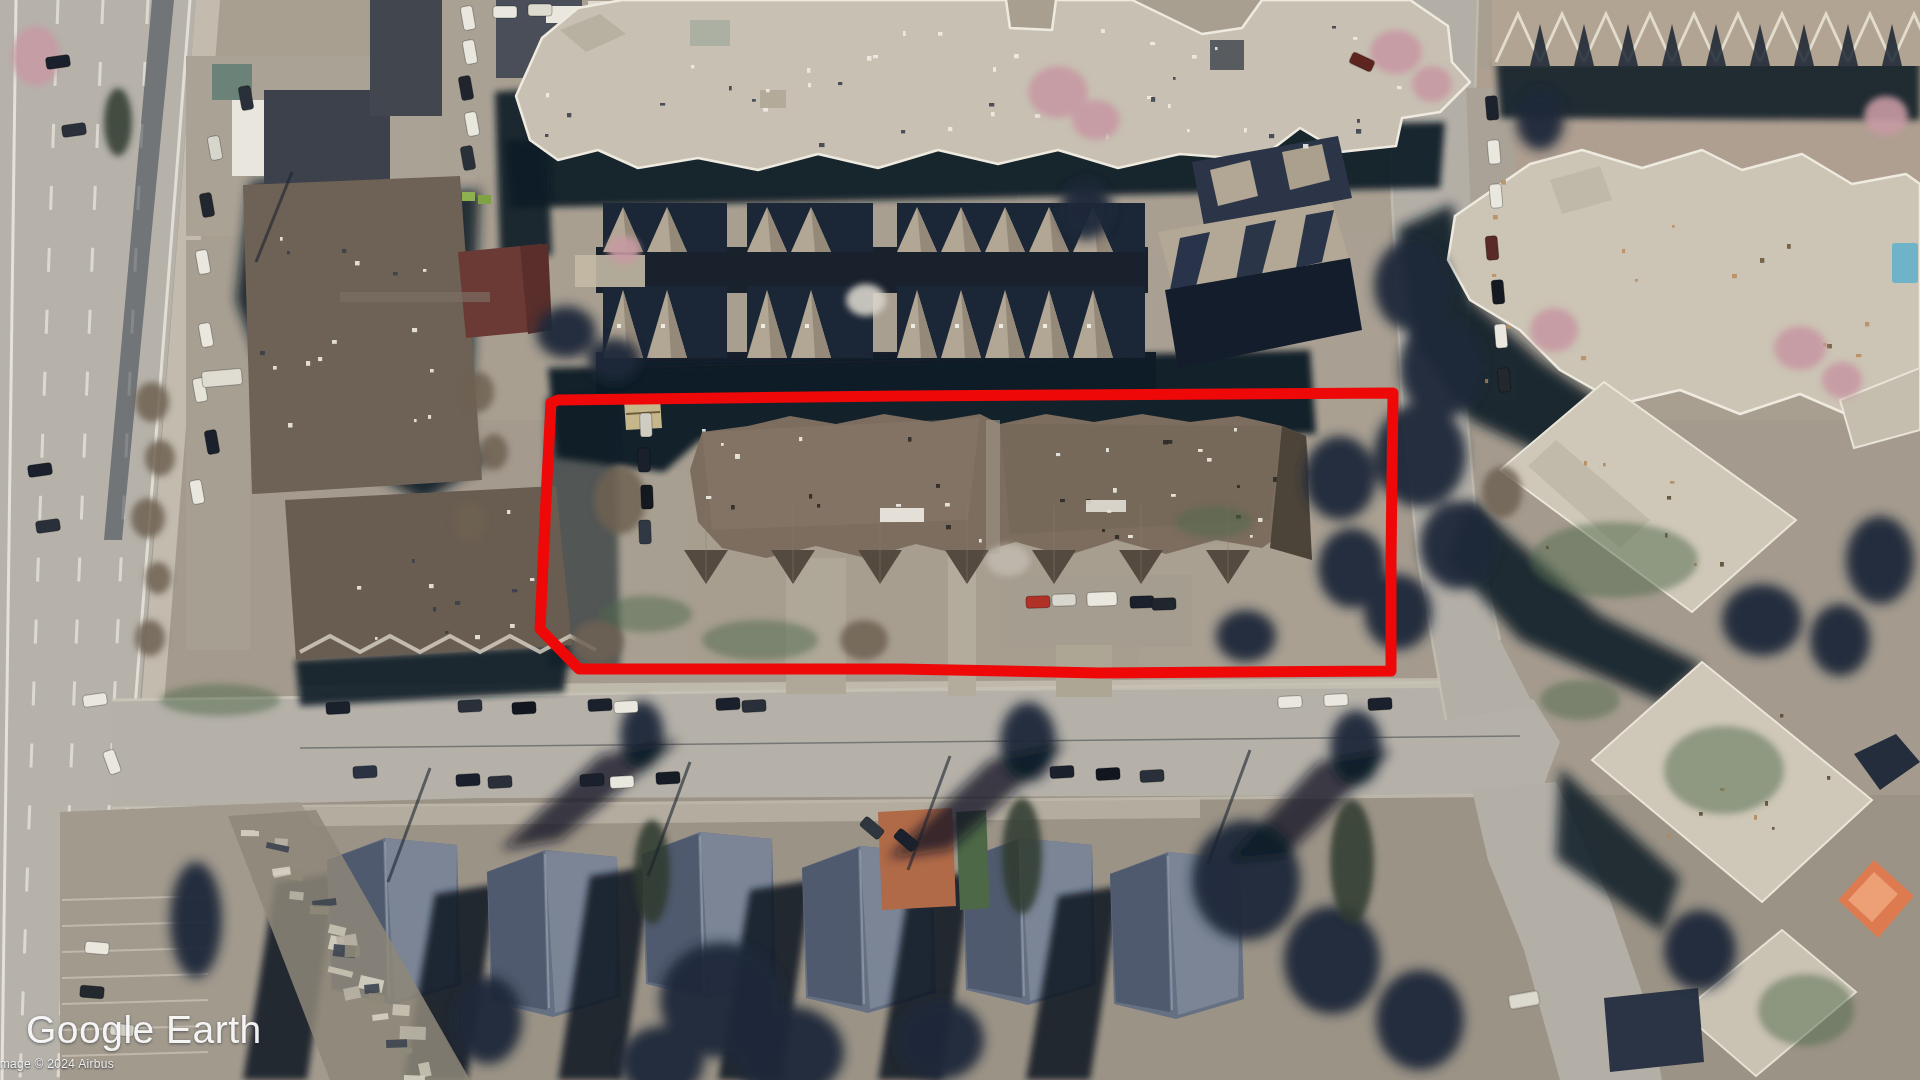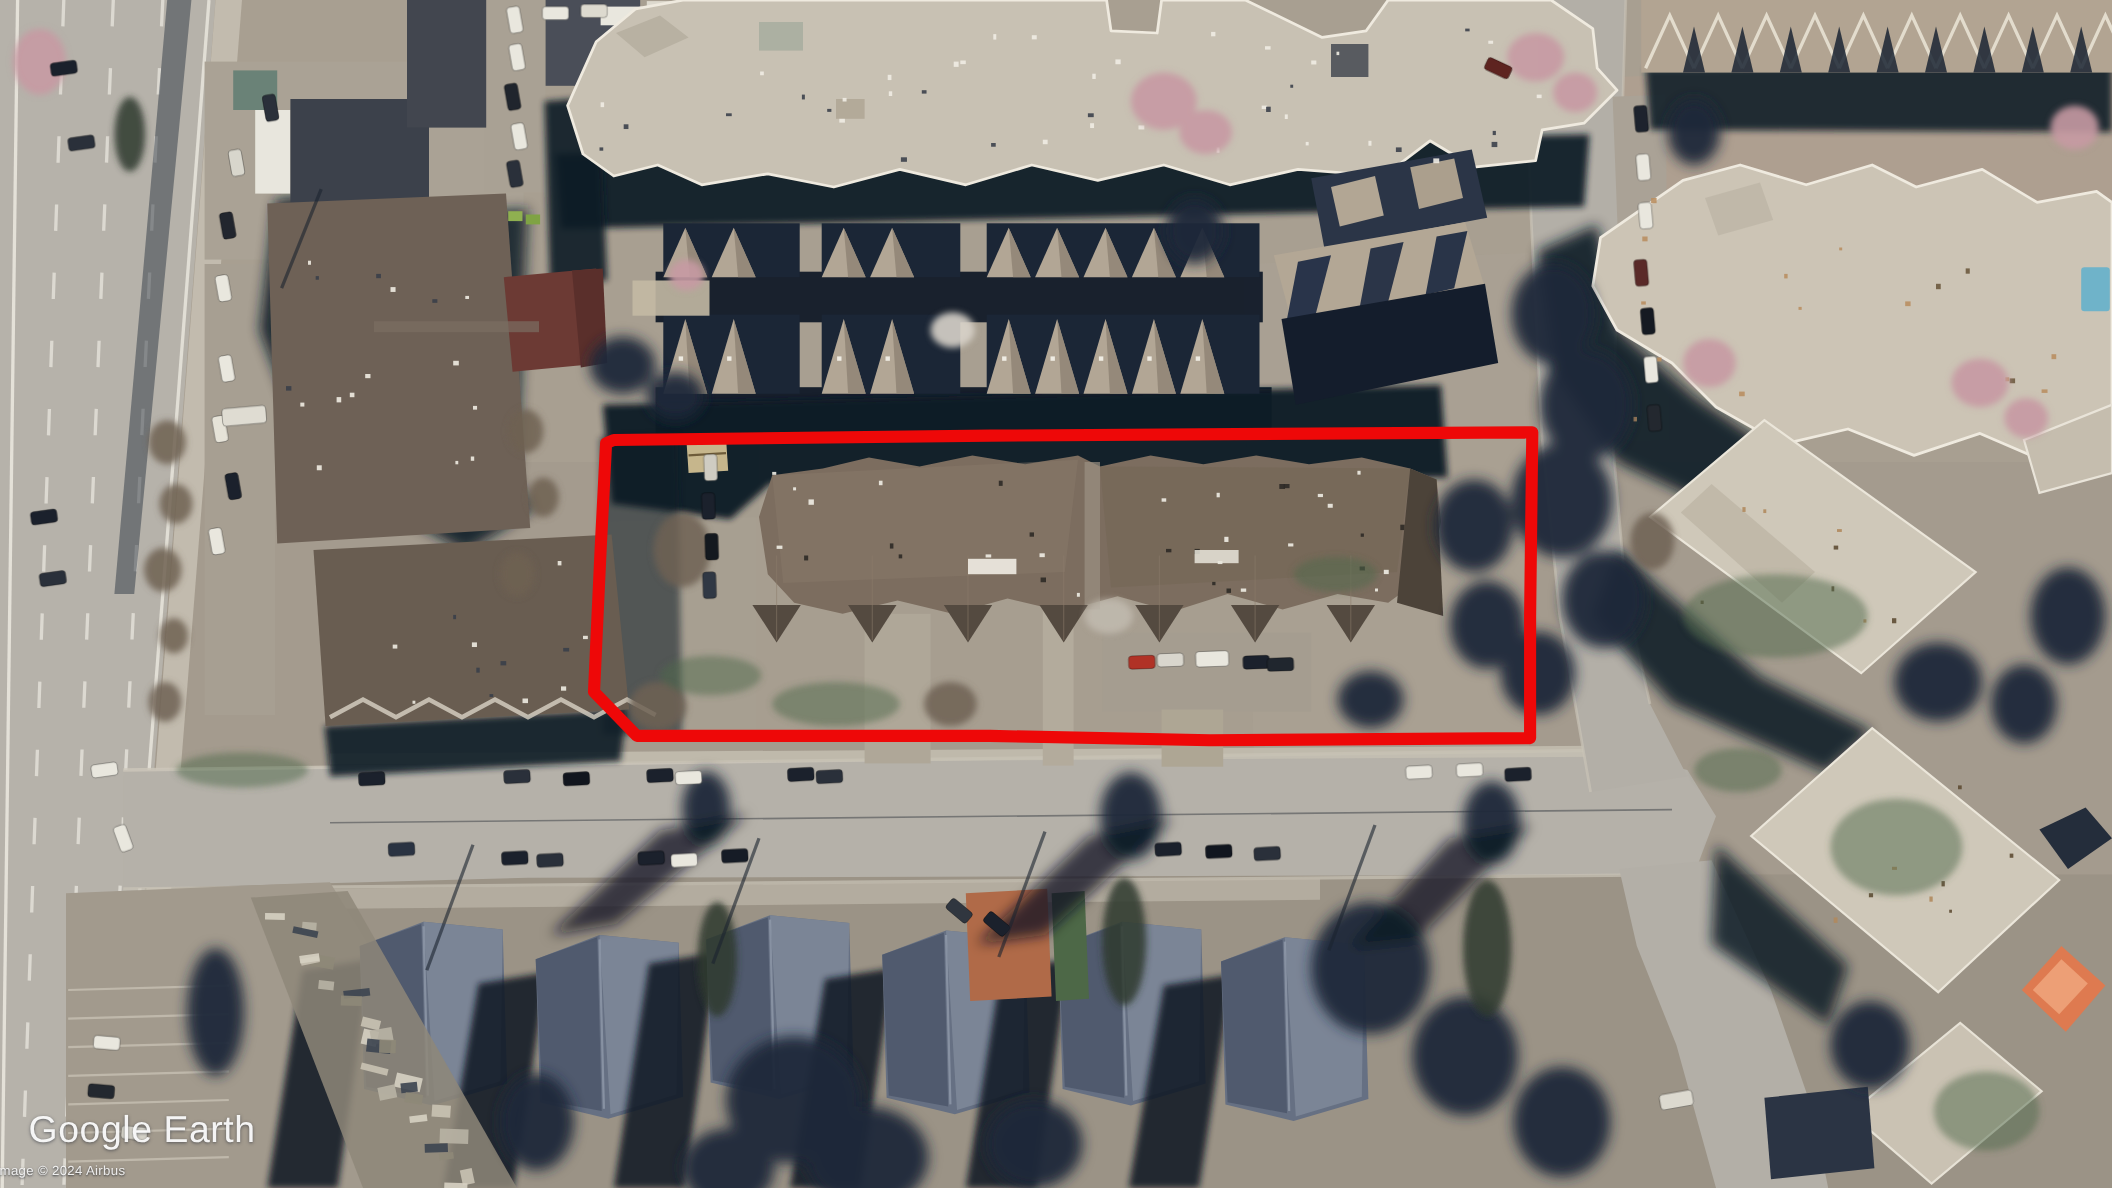--- a/index.html
+++ b/index.html
@@ -1,21 +1,21 @@
 <!DOCTYPE html>
 <html><head>
 <meta charset="utf-8">
 <style>
   html,body{margin:0;padding:0;background:#000;}
   #stage{position:relative;width:1920px;height:1080px;overflow:hidden;
          font-family:"Liberation Sans",sans-serif;background:#a59c8f;}
   #stage svg{position:absolute;left:0;top:0;display:block;}
   .overlay{position:absolute;left:0;top:0;width:100%;height:100%;pointer-events:none;}
   .ge-logo{position:absolute;left:26px;top:1008px;color:rgba(255,255,255,.93);
-           font-size:34px;letter-spacing:.5px;font-weight:400;
+           font-size:39px;letter-spacing:.5px;font-weight:400;
            text-shadow:0 1px 3px rgba(20,25,40,.55);}
   .attrib{position:absolute;left:-4px;top:1057px;color:rgba(255,255,255,.88);
           font-size:12px;letter-spacing:.3px;text-shadow:0 1px 2px rgba(10,15,25,.8);}
 </style>
 </head>
 <body>
 
 <div id="stage">
 
   <svg id="scene" width="1920" height="1080" viewBox="0 0 1920 1080">

